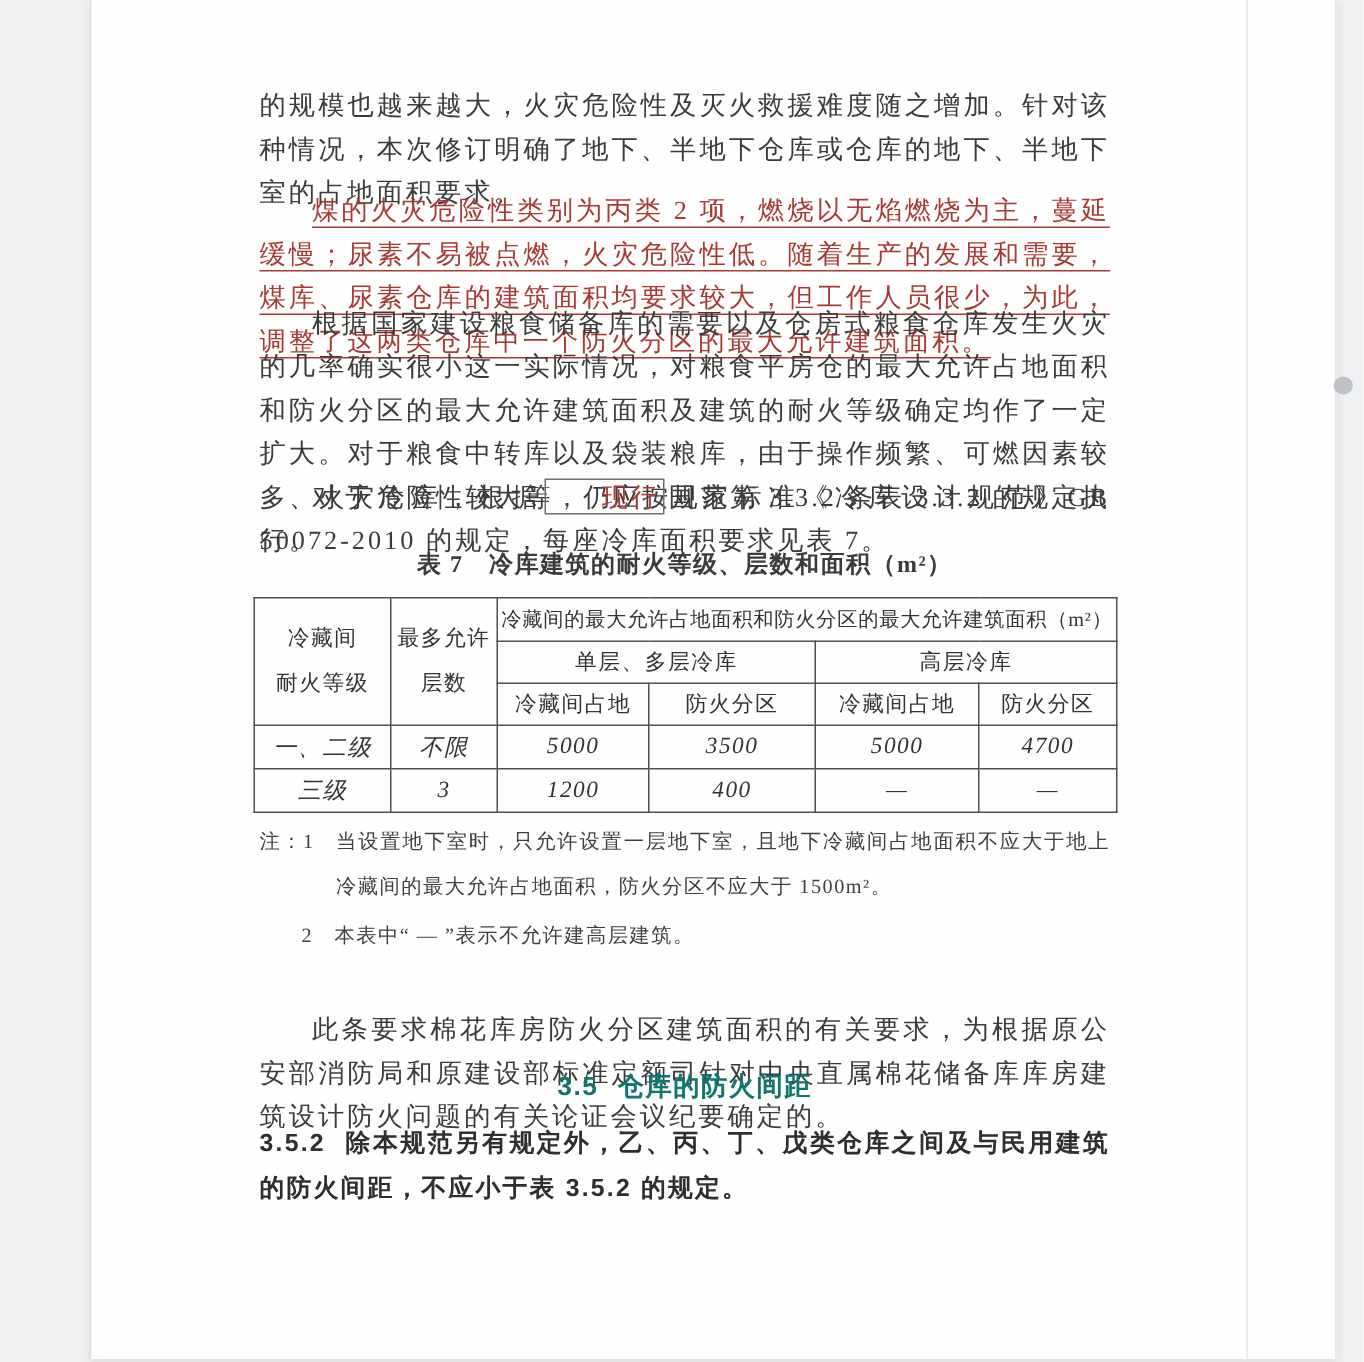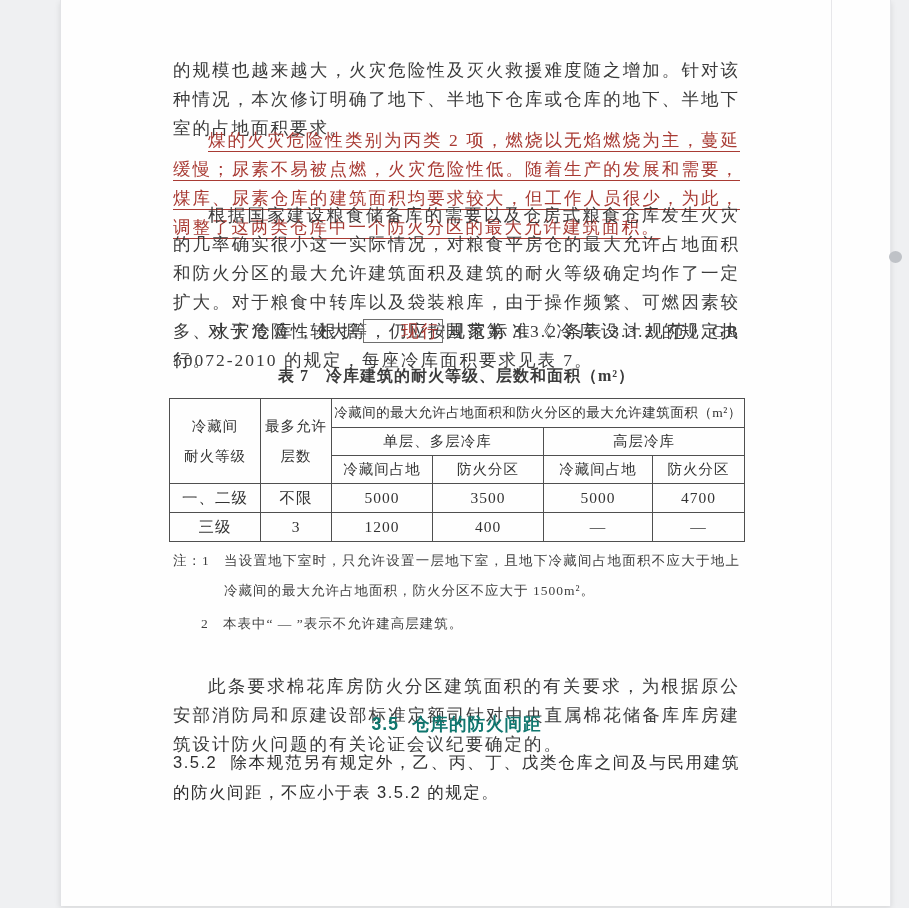--- a/index.html
+++ b/index.html
@@ -65,38 +65,38 @@
     border-collapse:collapse;table-layout:fixed;
   }
   #table7 td{
     border:1px solid var(--table-border);
     text-align:center;vertical-align:middle;
     font-size:15px;letter-spacing:1px;color:#333;
   }
   #table7 .span-h{font-size:13.5px;letter-spacing:0.5px;height:29px;margin-left:40px;}
   #table7 .r2 td{height:28px;font-size:14.5px;margin-top:40px;}
   #table7 .r3 td{height:28px;font-size:14.5px;}
-  #table7 .data td{height:29px;font-size:15.5px;}
+  #table7 .data td{height:29px;font-size:15.5px;font-style:italic;}
   #table7 .stack div{line-height:30px;font-size:14.5px;}
   #notes{top:546px;font-size:13.5px;letter-spacing:1px;color:#3f3f3f;}
   .note-row{display:flex;align-items:flex-start;margin-bottom:3px;}
   .note-label{flex:0 0 28px;line-height:30px;}
   .note-num{flex:0 0 22px;line-height:30px;}
   .note-text{flex:1;line-height:30px;text-align:justify;}
   #p5{top:631px;margin-top:41px;}
   #sec-heading{
     top:712px;text-align:center;
     font-family:"Liberation Sans","DejaVu Sans",sans-serif;
     font-weight:bold;font-size:17.5px;color:#0f766e;letter-spacing:1px;
   }
   #sec-heading .h-num{margin-right:13px;}
   #clause{
     top:747px;
     font-family:"Liberation Sans","DejaVu Sans",sans-serif;
-    font-weight:normal;font-size:16.5px;line-height:30px;
+    font-weight:bold;font-size:16.5px;line-height:30px;
     letter-spacing:1.5px;text-align:justify;color:#2e2e2e;
   }
   #clause .clause-num{margin-right:13px;}
   .scroll-dot{
     position:absolute;left:889px;top:251px;width:13px;height:12px;
     border-radius:50%;background:var(--dot-gray);cursor:pointer;
   }
 </style>
 </head>
 <body>

